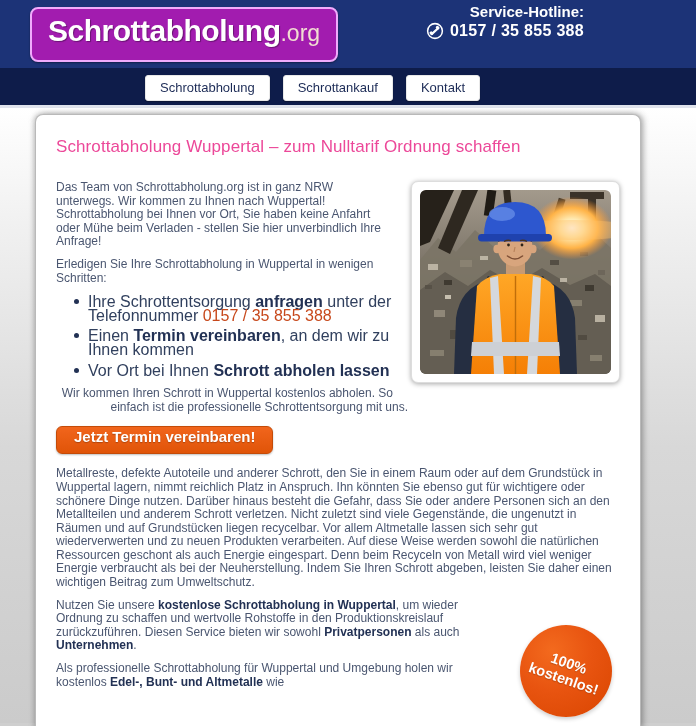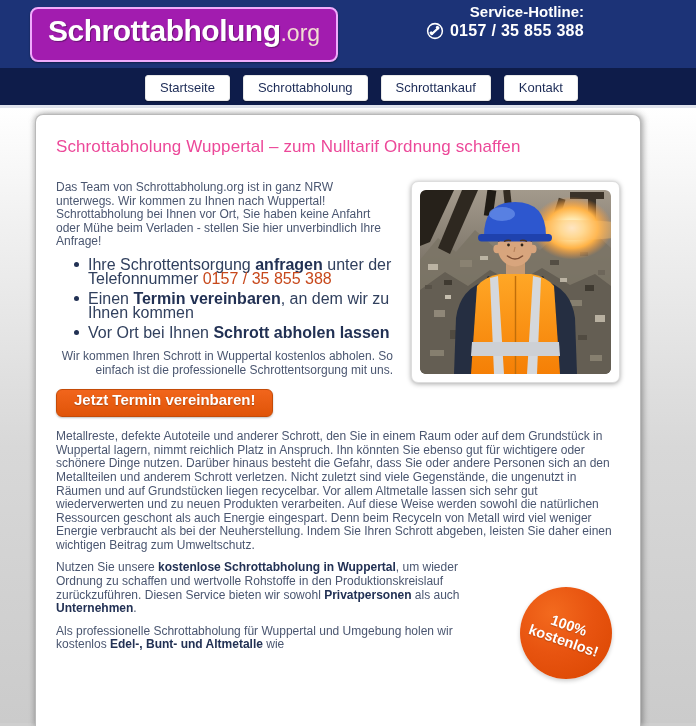--- a/index.html
+++ b/index.html
@@ -128,21 +128,20 @@
             </svg>
           </span>
           <span class="hotline-number">0157 / 35 855 388</span>
         </span>
       </div>
     </div>
   </header>
 
   <nav class="navbar">
     <div class="navbar-inner">
-      <button class="nav-btn">Startseite</button>
       <button class="nav-btn">Schrottabholung</button>
       <button class="nav-btn">Schrottankauf</button>
       <button class="nav-btn">Kontakt</button>
     </div>
   </nav>
 
   <div class="page-bg">
     <div class="card">
 
       <h1 class="page-title">Schrottabholung Wuppertal – zum Nulltarif Ordnung schaffen</h1>
@@ -229,20 +228,21 @@
             <circle cx="88.5" cy="55" r="1.4" fill="#2e2318"></circle>
             <circle cx="102" cy="55" r="1.4" fill="#2e2318"></circle>
             <path d="M95 57 L94 62" stroke="#b9835c" stroke-width="1.2" fill="none"></path>
             <path d="M87.5 66 Q95 72 102.5 66" stroke="#7e4f35" stroke-width="1.6" fill="none" stroke-linecap="round"></path>
           </g>
         </svg>
       </div>
 
       <p style="max-width:352px;">Das Team von Schrottabholung.org ist in ganz NRW unterwegs. Wir kommen zu Ihnen nach Wuppertal! Schrottabholung bei Ihnen vor Ort, Sie haben keine Anfahrt oder Mühe beim Verladen - stellen Sie hier unverbindlich Ihre Anfrage!</p>
 
+      <p style="max-width:352px; margin-bottom:10px;">Erledigen Sie Ihre Schrottabholung in Wuppertal in wenigen Schritten:</p>
 
       <ul class="steps">
         <li>
           <span class="bullet-dot"></span><span>Ihre Schrottentsorgung </span><span class="b-navy">anfragen</span><span> unter der Telefonnummer </span><span class="orange-text">0157 / 35 855 388</span>
         </li>
         <li>
           <span class="bullet-dot"></span><span>Einen </span><span class="b-navy">Termin vereinbaren</span><span>, an dem wir zu Ihnen kommen</span>
         </li>
         <li>
           <span class="bullet-dot"></span><span>Vor Ort bei Ihnen </span><span class="b-navy">Schrott abholen lassen</span><span></span>

